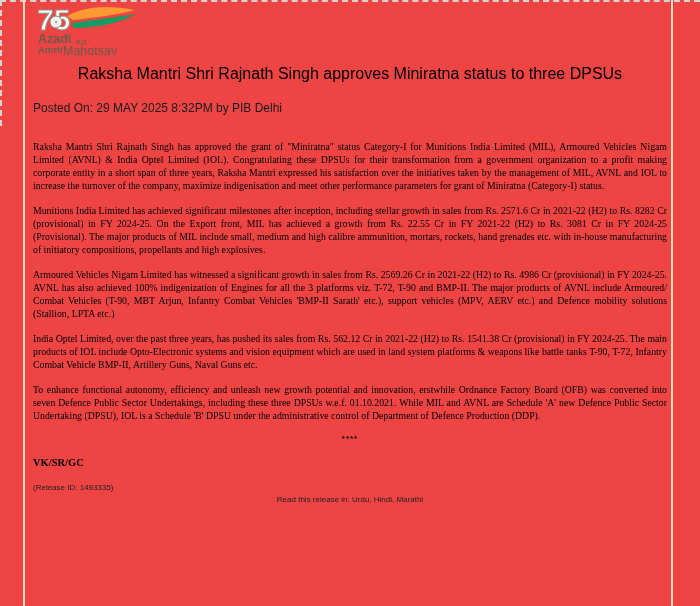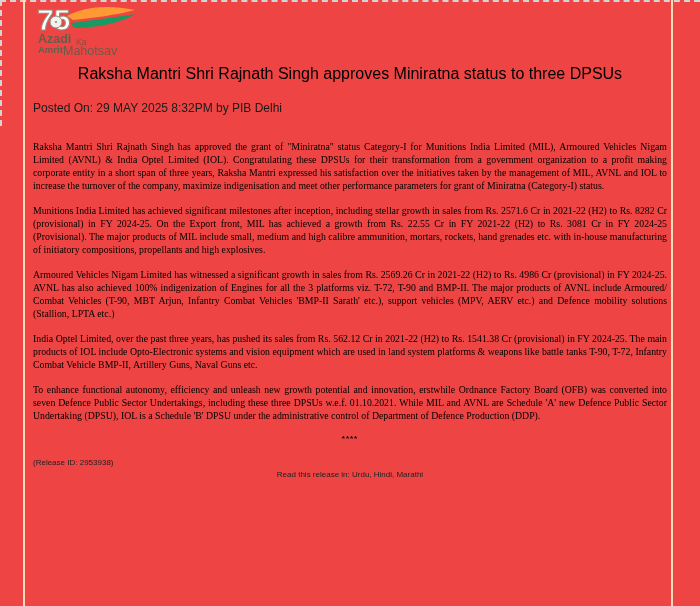--- a/index.html
+++ b/index.html
@@ -122,17 +122,18 @@
 
     <div class="article">
         <p class="para">Raksha Mantri Shri Rajnath Singh has approved the grant of "Miniratna" status Category-I for Munitions India Limited (MIL), Armoured Vehicles Nigam Limited (AVNL) &amp; India Optel Limited (IOL). Congratulating these DPSUs for their transformation from a government organization to a profit making corporate entity in a short span of three years, Raksha Mantri expressed his satisfaction over the initiatives taken by the management of MIL, AVNL and IOL to increase the turnover of the company, maximize indigenisation and meet other performance parameters for grant of Miniratna (Category-I) status.</p>
         <p class="para">Munitions India Limited has achieved significant milestones after inception, including stellar growth in sales from Rs. 2571.6 Cr in 2021-22 (H2) to Rs. 8282 Cr (provisional) in FY 2024-25. On the Export front, MIL has achieved a growth from Rs. 22.55 Cr in FY 2021-22 (H2) to Rs. 3081 Cr in FY 2024-25 (Provisional). The major products of MIL include small, medium and high calibre ammunition, mortars, rockets, hand grenades etc. with in-house manufacturing of initiatory compositions, propellants and high explosives.</p>
         <p class="para">Armoured Vehicles Nigam Limited has witnessed a significant growth in sales from Rs. 2569.26 Cr in 2021-22 (H2) to Rs. 4986 Cr (provisional) in FY 2024-25. AVNL has also achieved 100% indigenization of Engines for all the 3 platforms viz. T-72, T-90 and BMP-II. The major products of AVNL include Armoured/ Combat Vehicles (T-90, MBT Arjun, Infantry Combat Vehicles 'BMP-II Sarath' etc.), support vehicles (MPV, AERV etc.) and Defence mobility solutions (Stallion, LPTA etc.)</p>
         <p class="para">India Optel Limited, over the past three years, has pushed its sales from Rs. 562.12 Cr in 2021-22 (H2) to Rs. 1541.38 Cr (provisional) in FY 2024-25. The main products of IOL include Opto-Electronic systems and vision equipment which are used in land system platforms &amp; weapons like battle tanks T-90, T-72, Infantry Combat Vehicle BMP-II, Artillery Guns, Naval Guns etc.</p>
         <p class="para">To enhance functional autonomy, efficiency and unleash new growth potential and innovation, erstwhile Ordnance Factory Board (OFB) was converted into seven Defence Public Sector Undertakings, including these three DPSUs w.e.f. 01.10.2021. While MIL and AVNL are Schedule 'A' new Defence Public Sector Undertaking (DPSU), IOL is a Schedule 'B' DPSU under the administrative control of Department of Defence Production (DDP).</p>
       </div>
 
     <div class="separator">****</div>
-    <div class="release-id">(Release ID: 2953938)</div>
+    <div class="signoff">VK/SR/GC</div>
+    <div class="release-id">(Release ID: 1493335)</div>
     <div class="read-in">Read this release in: Urdu, Hindi, Marathi</div>
   </div>
 
 </div>
 
 </body></html>

